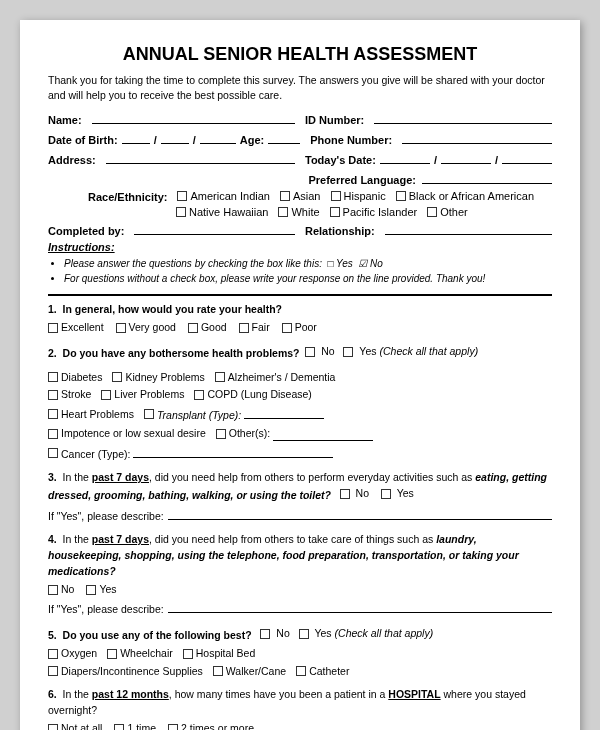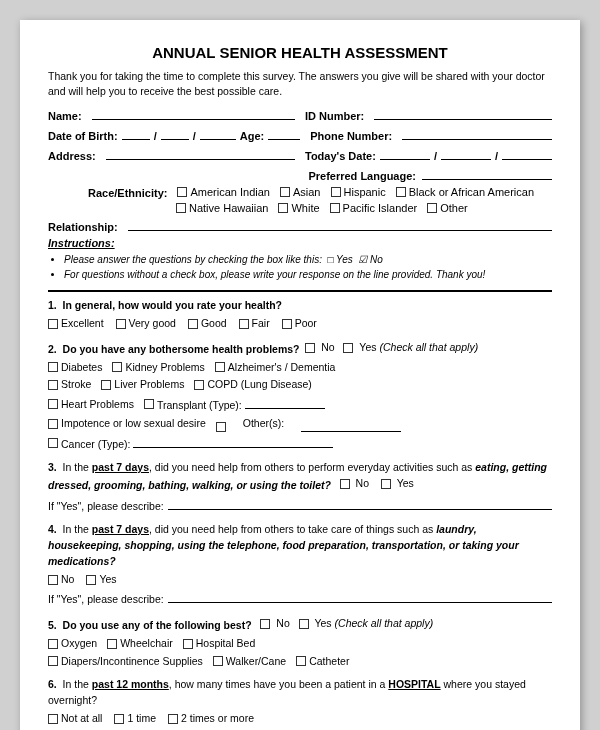--- a/index.html
+++ b/index.html
@@ -14,21 +14,21 @@
     }
     .page {
       background: #fff;
       width: 560px;
       padding: 24px 28px;
       box-shadow: 2px 2px 8px rgba(0,0,0,0.3);
     }
     .title {
       text-align: center;
       font-weight: bold;
-      font-size: 15px;
+      font-size: 18px;
       margin-bottom: 8px;
     }
     .intro {
       font-size: 10.5px;
       margin-bottom: 8px;
       line-height: 1.4;
     }
     .label {
       font-weight: bold;
       white-space: nowrap;
@@ -232,20 +232,24 @@
       </span>
       <span class="race-item">
         <span class="checkbox"></span>
         <span>Other</span>
       </span>
     </div>
   </div>
 
   <div class="two-col">
     <div class="col">
+      <span class="label">Completed by:</span>
+      <span class="underline-field" style="min-width:140px;"></span>
+    </div>
+    <div class="col">
       <span class="label">Relationship:</span>
       <span class="underline-field" style="min-width:110px;"></span>
     </div>
   </div>
 
   <div style="margin-top:4px;">
     <div class="instructions-label">Instructions:</div>
     <ul class="bullet-list">
       <li>
         Please answer the questions by checking the box like this:&nbsp;&nbsp;□ Yes &nbsp;☑ No
@@ -271,41 +275,41 @@
         <span class="q-item"><span class="checkbox"></span> Poor</span>
       </div>
     </div>
 
     <div class="question">
       <span class="question-num">2.</span>
       <span>&nbsp;<strong>Do you have any bothersome health problems?</strong>&nbsp;
         <span class="q-item" style="display:inline-flex;"><span class="checkbox"></span>&nbsp;No</span>&nbsp;&nbsp;
         <span class="q-item" style="display:inline-flex;"><span class="checkbox"></span>&nbsp;Yes <em>(Check all that apply)</em></span>
       </span>
-      <div class="sub-row" style="margin-top:2px;">
+      <div class="sub-row" style="margin-top:8px;">
         <span class="q-item"><span class="checkbox"></span> Diabetes</span>
         <span class="q-item"><span class="checkbox"></span> Kidney Problems</span>
         <span class="q-item"><span class="checkbox"></span> Alzheimer's / Dementia</span>
       </div>
       <div class="sub-row">
         <span class="q-item"><span class="checkbox"></span> Stroke</span>
         <span class="q-item"><span class="checkbox"></span> Liver Problems</span>
         <span class="q-item"><span class="checkbox"></span> COPD (Lung Disease)</span>
       </div>
       <div class="sub-row">
         <span class="q-item"><span class="checkbox"></span> Heart Problems</span>
-        <span style="display:flex; align-items:baseline; gap:3px;">
+        <span style="display:flex; align-items:baseline; gap:3px;font-style:italic;">
           <span class="checkbox"></span>
           <span>Transplant (Type):</span>
           <span class="underline-field" style="min-width:80px;"></span>
         </span>
       </div>
       <div class="sub-row">
         <span class="q-item"><span class="checkbox"></span> Impotence or low sexual desire</span>
-        <span style="display:flex; align-items:flex-end; gap:17px;">
+        <span style="display:flex; align-items:center; gap:3px;">
           <span class="checkbox"></span>
           <span>Other(s):</span>
           <span class="underline-field" style="min-width:100px;"></span>
         </span>
       </div>
       <div class="sub-row">
         <span style="display:flex; align-items:baseline; gap:3px;">
           <span class="checkbox"></span>
           <span>Cancer (Type):</span>
           <span class="underline-field" style="min-width:200px;"></span>

